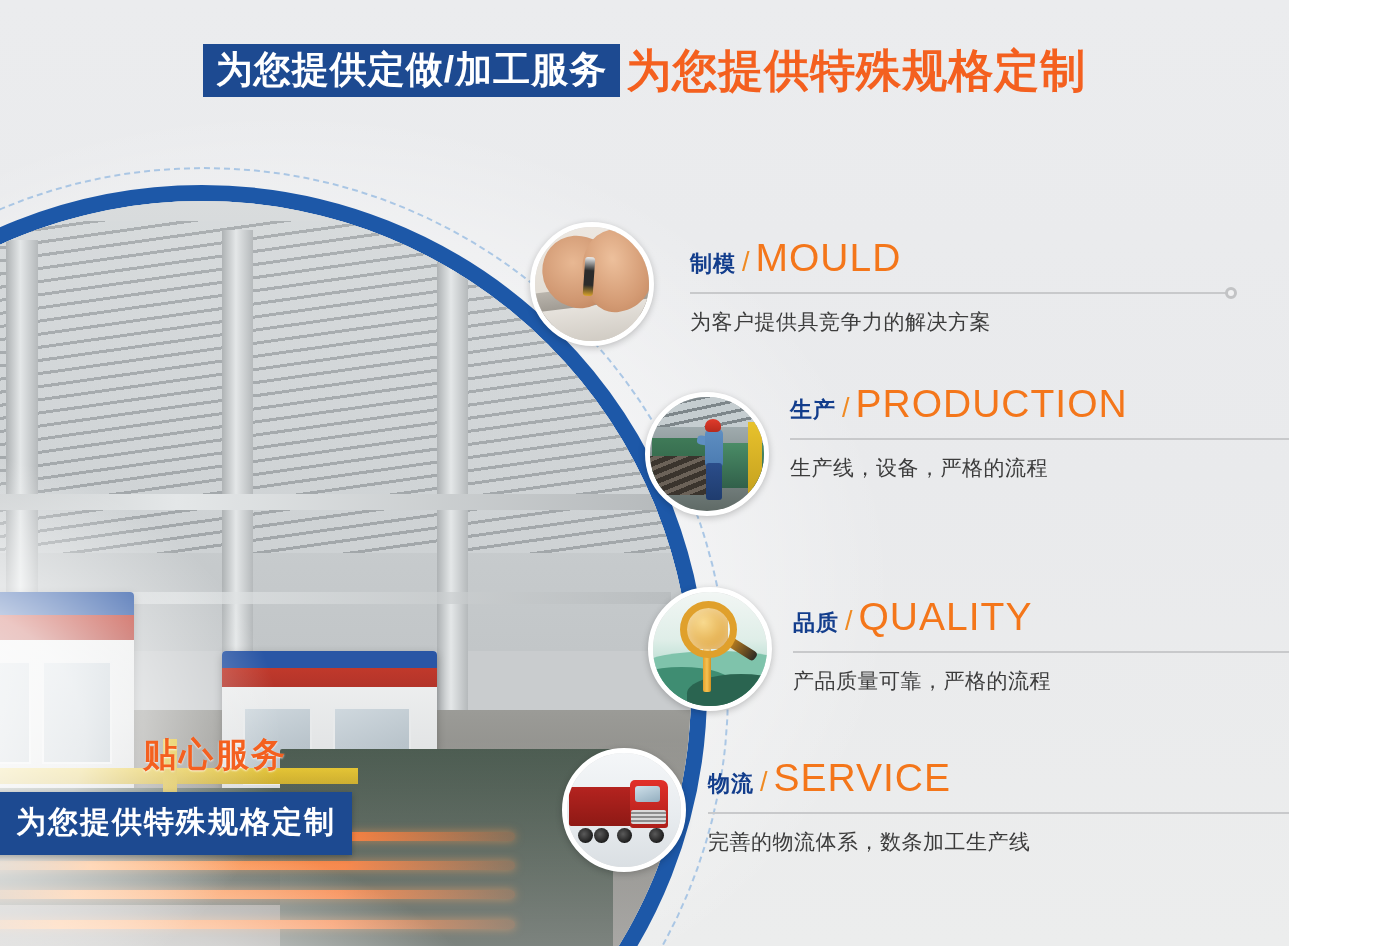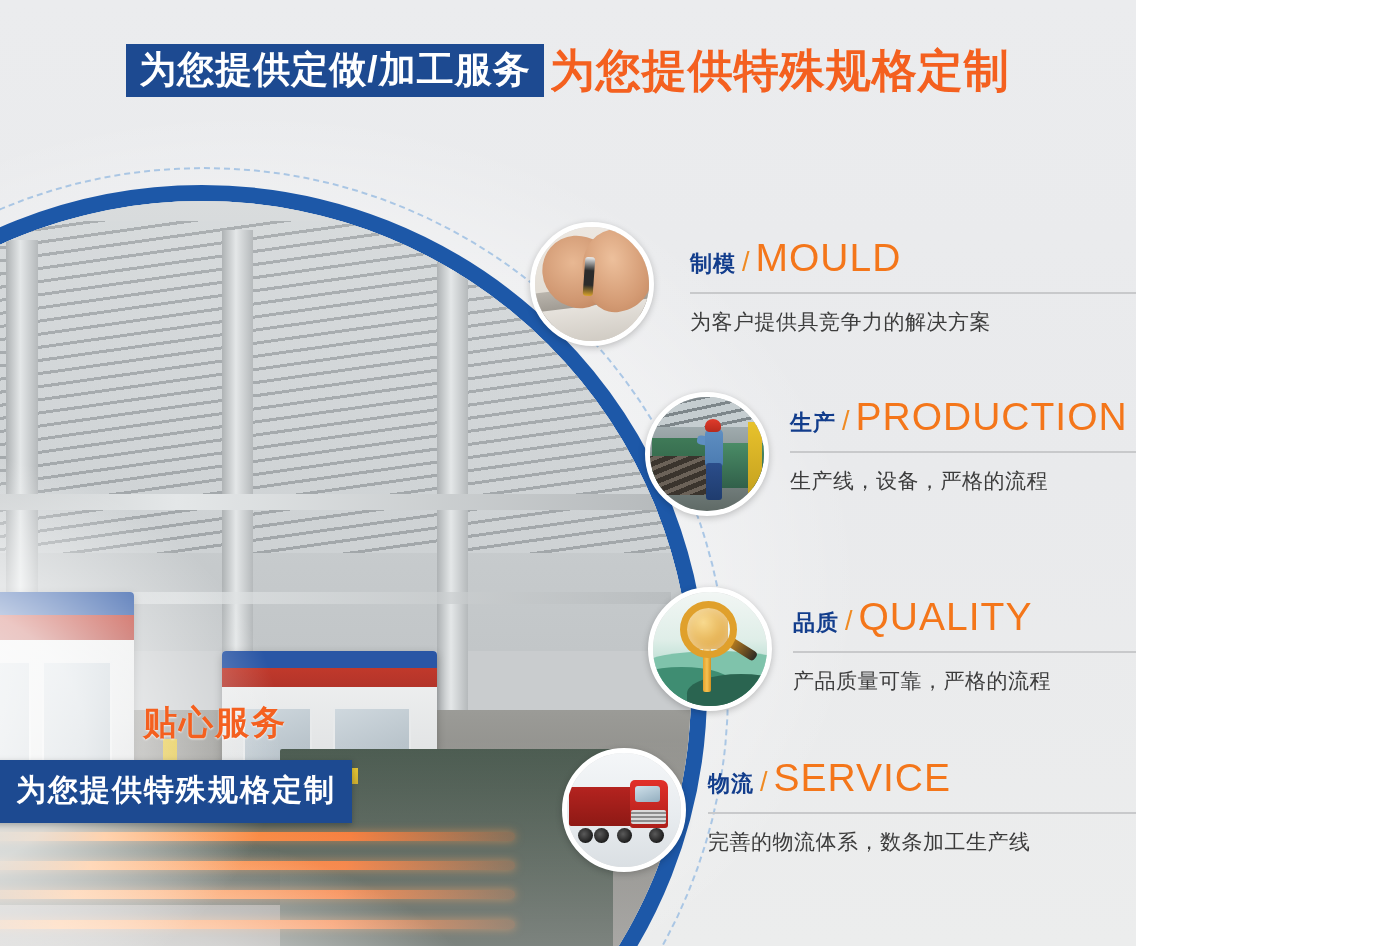--- a/index.html
+++ b/index.html
@@ -2,21 +2,21 @@
 <html><head>
 <meta charset="utf-8">
 <style>
   html, body {
     margin: 0;
     padding: 0;
     background: #ffffff;
   }
   .stage {
     position: relative;
-    width: 1136px;
+    width: 1289px;
     height: 946px;
     overflow: hidden;
     font-family: "Liberation Sans", "DejaVu Sans", sans-serif;
     background: #eaebed;
   }
   
   .bg-sheen {
     position: absolute;
     inset: 0;
     background:
@@ -171,20 +171,21 @@
     width: 420px;
   }
   .service-title {
     color: #f4601f;
     font-size: 34px;
     font-weight: 700;
     letter-spacing: 2px;
     text-align: center;
     margin-left: 10px;
     text-shadow: 0 1px 2px rgba(255,255,255,0.8);
+    margin-top: 32px;
   }
   .service-ribbon {
     margin-top: 14px;
     background: #1d4a91;
     color: #ffffff;
     font-size: 30px;
     font-weight: 700;
     letter-spacing: 2px;
     padding: 10px 16px 12px 24px;
     display: inline-block;
@@ -396,21 +397,21 @@
           <div class="ap-mach"></div>
           <div class="ap-mach2"></div>
           <div class="ap-bars"></div>
           <div class="ap-yellow"></div>
           <div class="ap-arm"></div>
           <div class="ap-torso"></div>
           <div class="ap-legs"></div>
           <div class="ap-helmet"></div>
         </div>
       </div>
-      <div class="f-body" style="left:790px; top:397px; width:545px;">
+      <div class="f-body" style="left:790px; top:384px; width:545px;">
         <div class="f-head">
           <span class="f-cn">生产</span><span class="f-sep">/</span><span class="f-en">PRODUCTION</span>
         </div>
         <div class="f-rule">
           <span class="dot"></span>
         </div>
         <div class="f-desc">生产线，设备，严格的流程</div>
       </div>
     </div>
 

